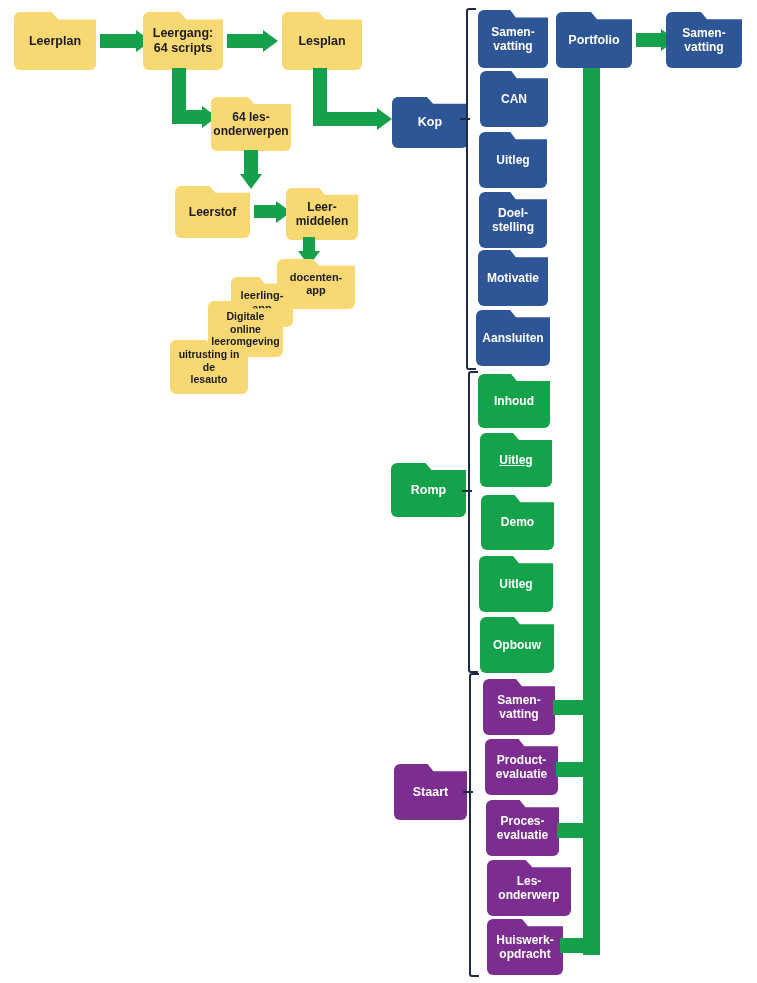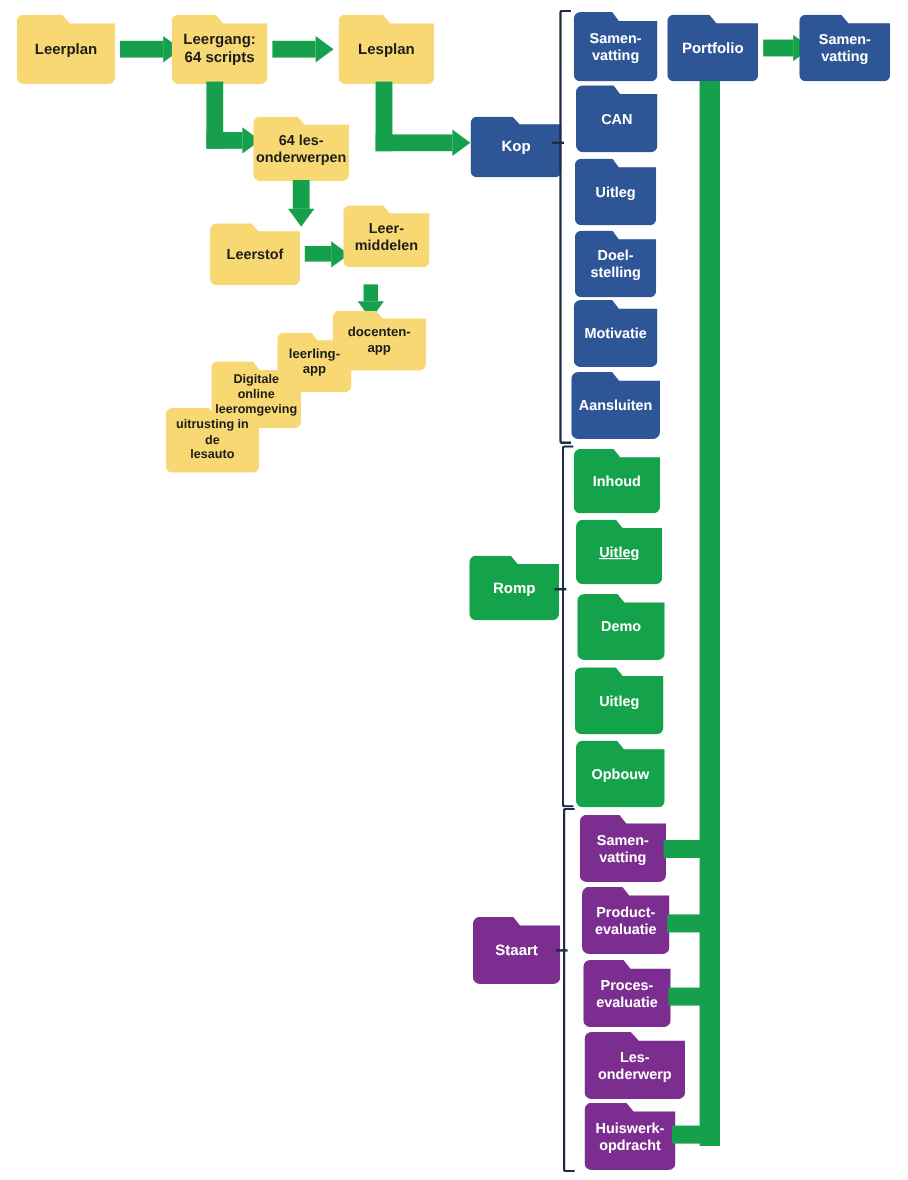--- a/index.html
+++ b/index.html
@@ -35,21 +35,21 @@
   .gbar{position:absolute;background:#16A04C;}
   .garrow{position:absolute;width:0;height:0;}
   .garrow.right{border-top:11px solid transparent;border-bottom:11px solid transparent;border-left:15px solid #16A04C;}
   .garrow.down{border-left:11px solid transparent;border-right:11px solid transparent;border-top:15px solid #16A04C;}
   .garrow.up{border-left:16px solid transparent;border-right:16px solid transparent;border-bottom:20px solid #16A04C;}
 
   
   .bracket{position:absolute;border:2px solid #1F2A44;border-right:none;border-radius:3px 0 0 3px;}
   .bstub{position:absolute;background:#1F2A44;height:2px;}
 
-  .t10{font-size:10.5px;}
+  .t10{font-size:10.5px;margin-left:32px;}
   .t11{font-size:11px;}
   .t12{font-size:12px;}
   .t13{font-size:12.5px;}
 </style>
 </head>
 <body>
 
 <div id="stage">
 
   <div class="folder yellow tabL t13" style="left:14px;top:12px;width:82px;height:58px;">
@@ -87,21 +87,21 @@
   <div class="gbar" style="left:244px;top:150px;width:14px;height:24px;"></div>
   <div class="garrow down" style="left:240px;top:174px;"></div>
 
   <div class="folder yellow tabL t12" style="left:175px;top:186px;width:75px;height:52px;">
     <span>Leerstof</span>
   </div>
 
   <div class="gbar" style="left:254px;top:205px;width:22px;height:13px;"></div>
   <div class="garrow right" style="left:276px;top:201px;"></div>
 
-  <div class="folder yellow tabL t12" style="left:286px;top:171px;width:72px;height:52px;flex-direction:column;">
+  <div class="folder yellow tabL t12" style="left:286px;top:188px;width:72px;height:52px;flex-direction:column;">
     <span>Leer-</span>
     <span>middelen</span>
   </div>
 
   <div class="gbar" style="left:303px;top:237px;width:12px;height:14px;"></div>
   <div class="garrow down" style="left:298px;top:251px;"></div>
 
   <div class="folder yellow tabL t11" style="left:277px;top:259px;width:78px;height:50px;flex-direction:column;">
     <span>docenten-</span>
     <span>app</span>

